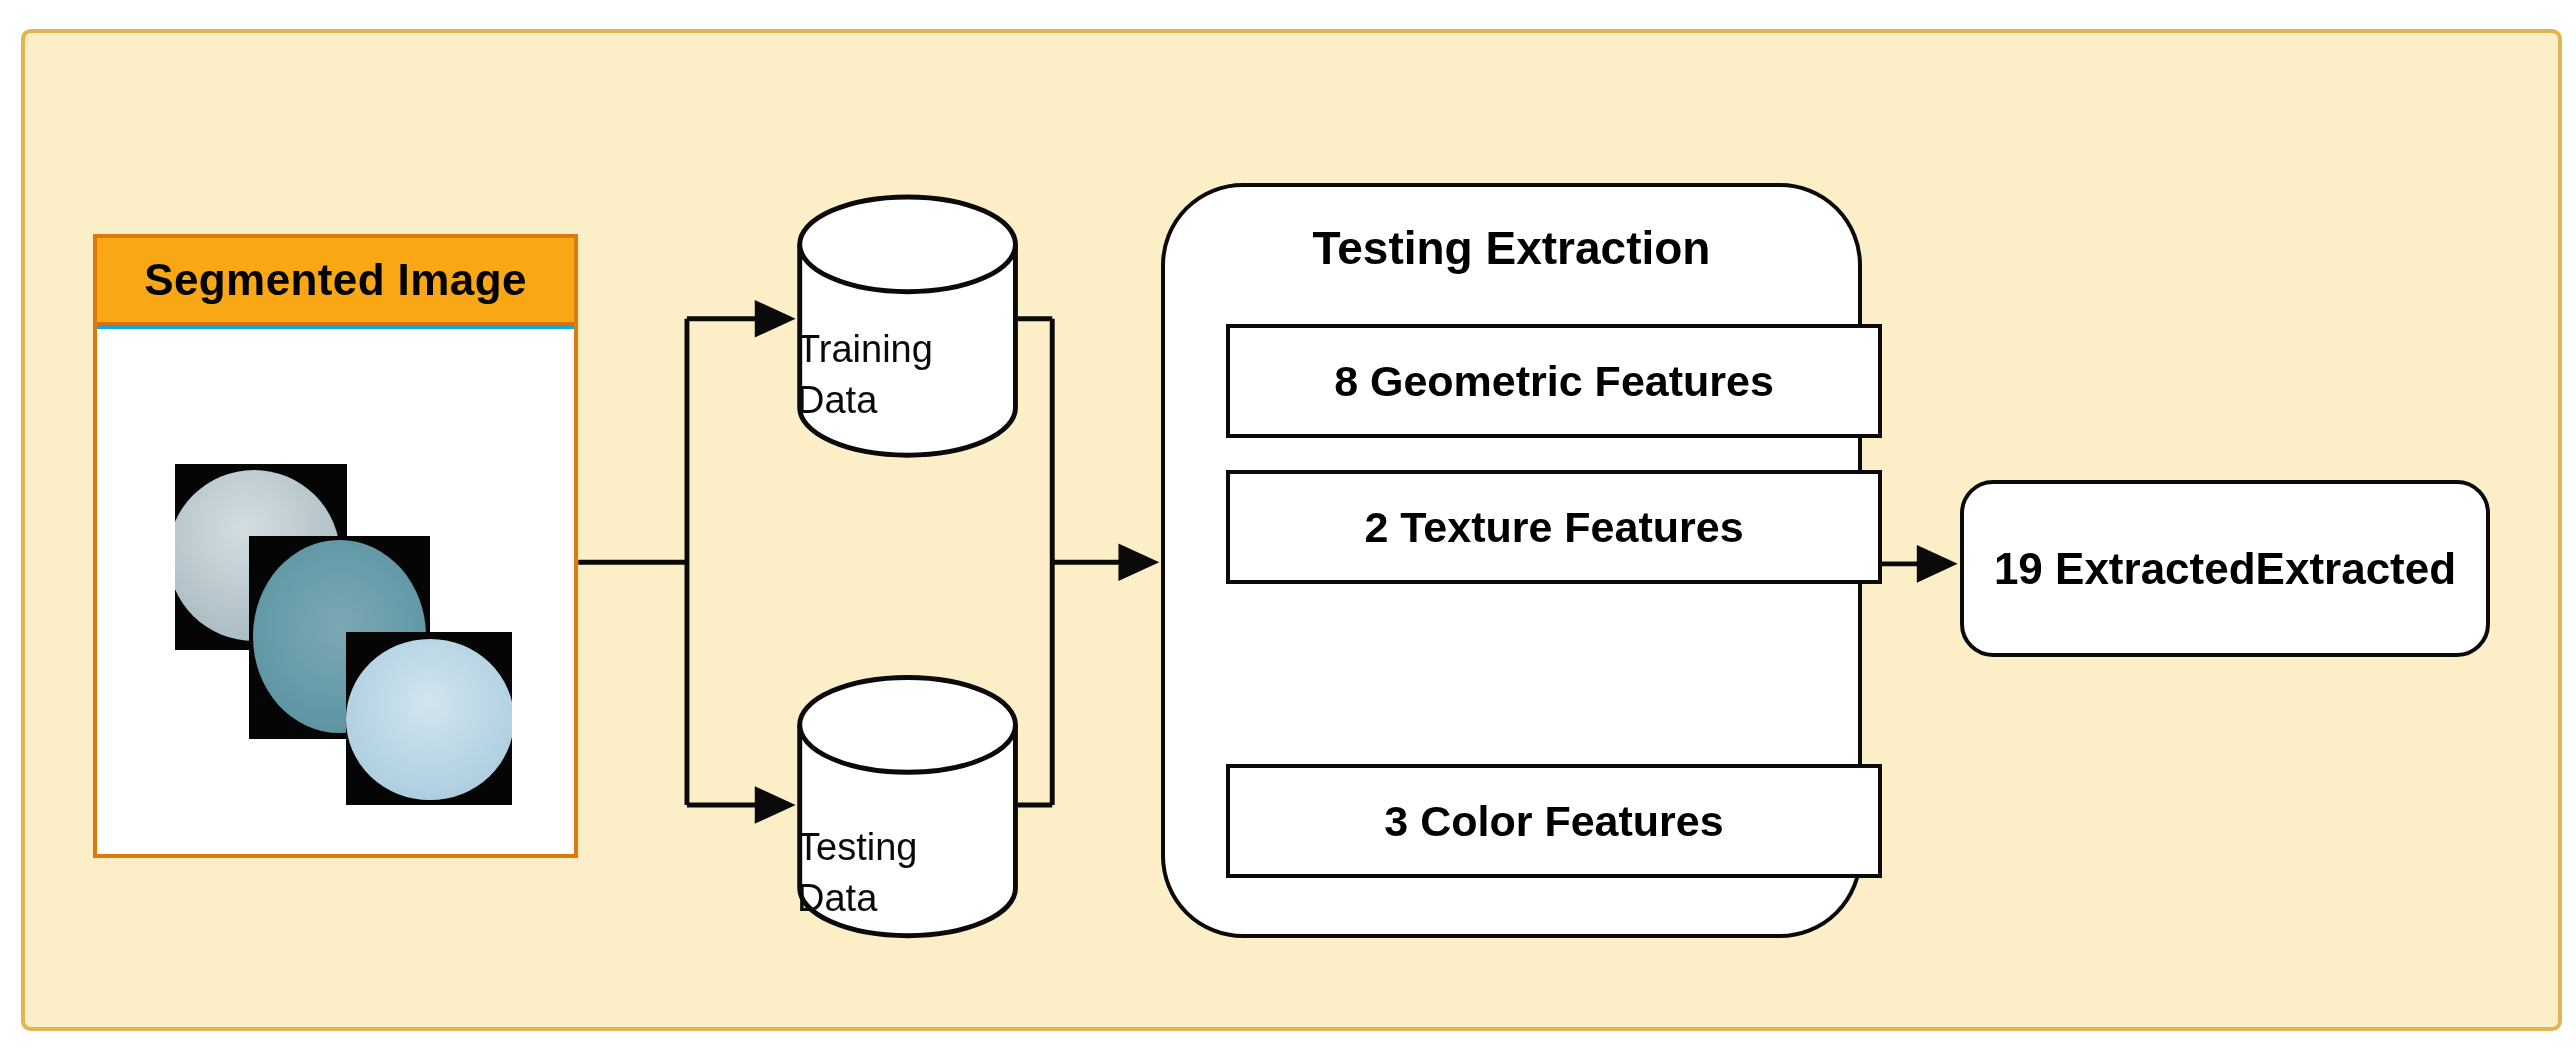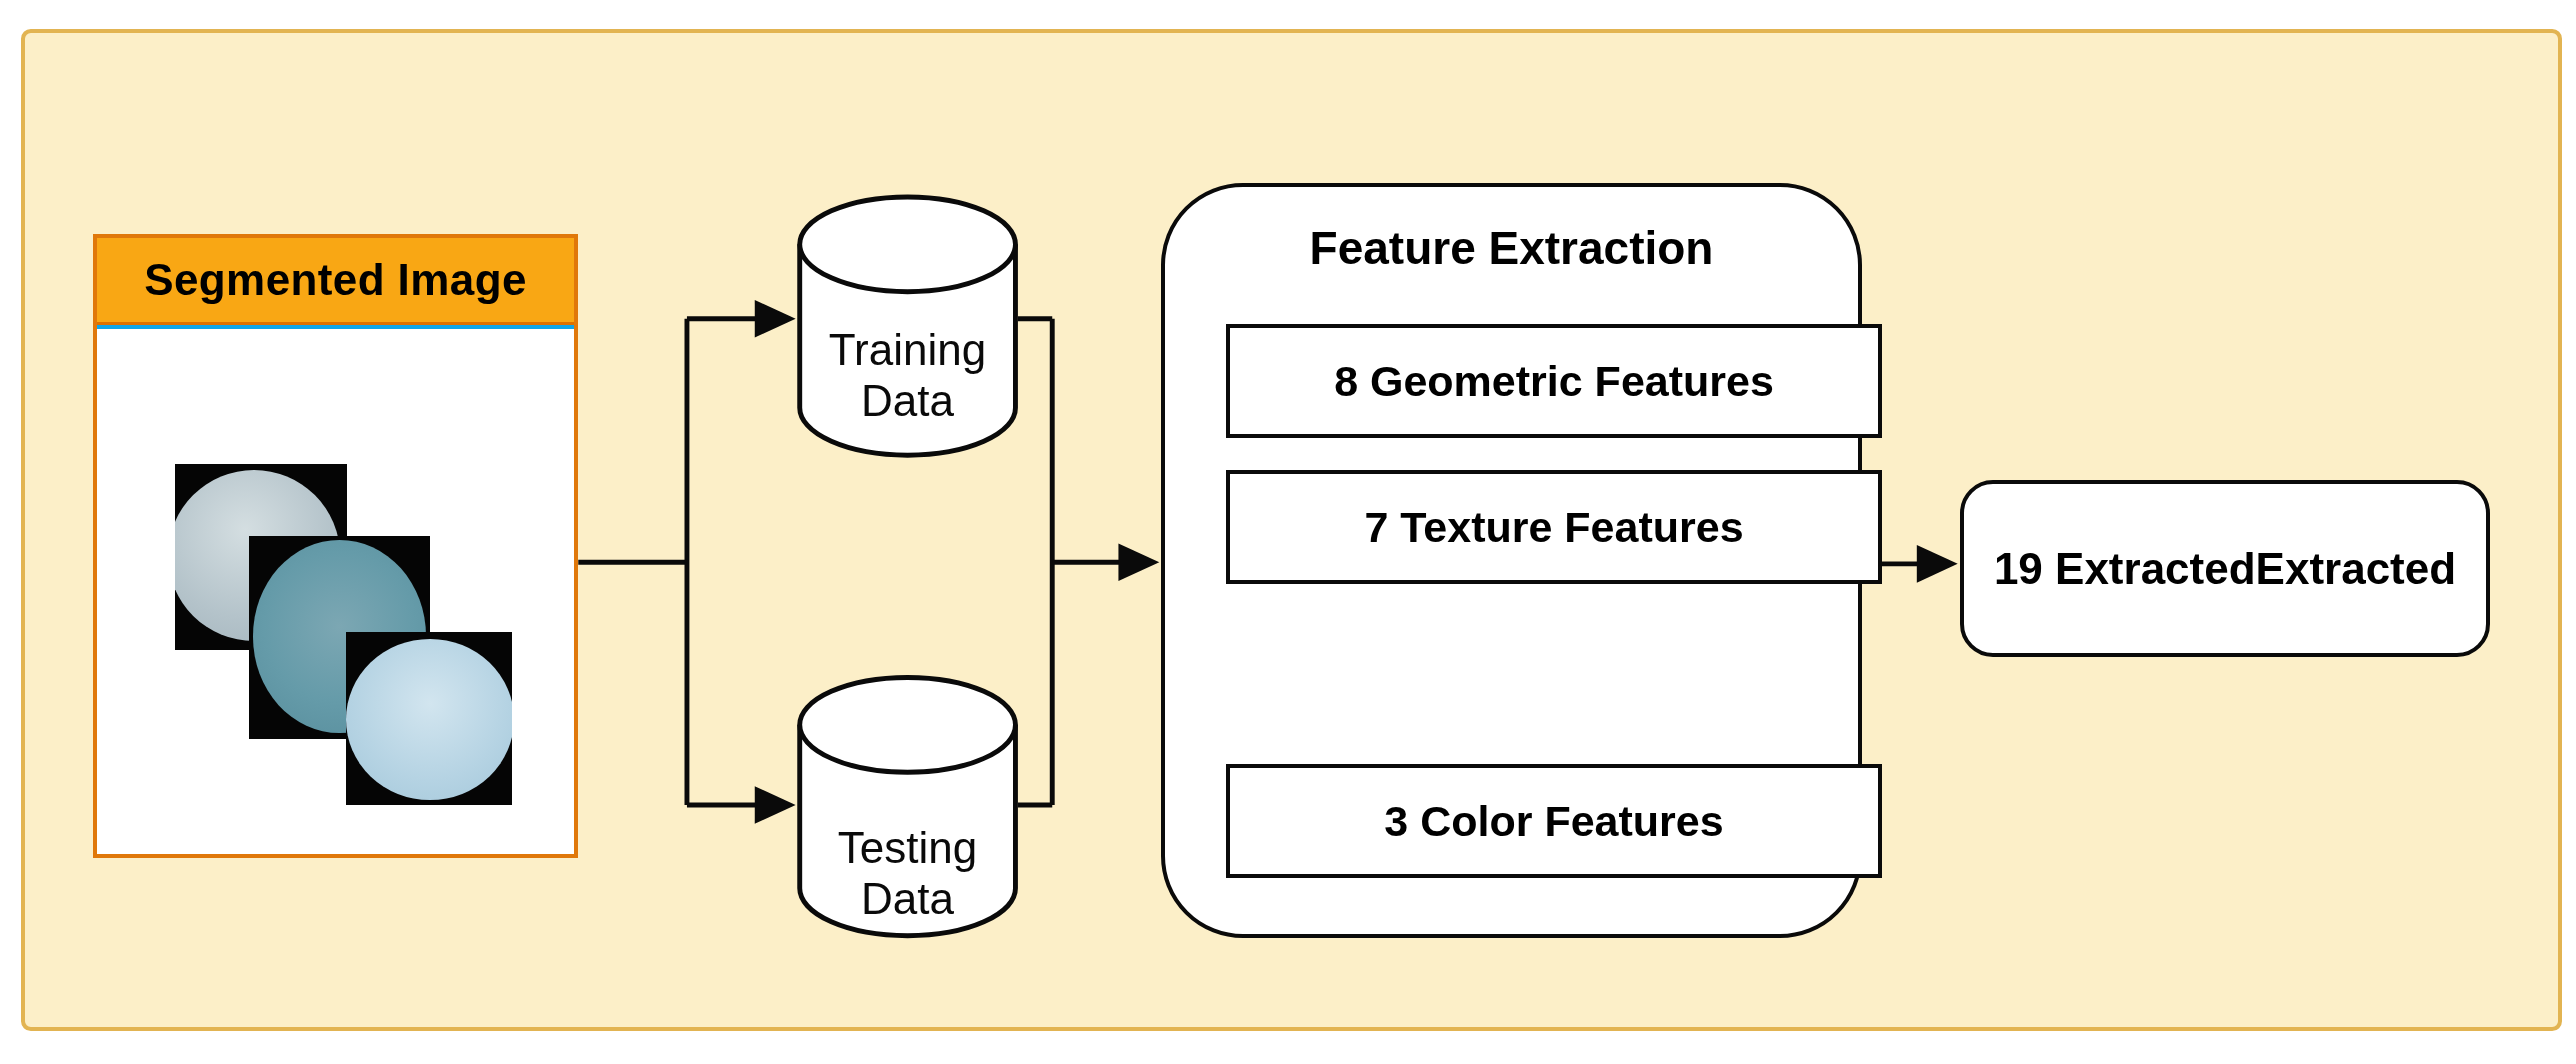--- a/index.html
+++ b/index.html
@@ -33,22 +33,22 @@
   .s1 .blob{left:-4%;top:3%;width:100%;height:92%;
     background:radial-gradient(circle at 45% 35%, #d4dee1 0%, #b4c3ca 60%, #a2b3bc 100%);}
   .s2 .blob{left:2%;top:2%;width:96%;height:95%;
     background:radial-gradient(circle at 50% 45%, #7ca7b3 0%, #659ba9 55%, #578d9c 100%);}
   .s3 .blob{left:0%;top:4%;width:101%;height:93%;
     background:radial-gradient(circle at 50% 40%, #d2e5ef 0%, #b5d3e3 60%, #a3c7da 100%);}
   
   .wires{position:absolute;left:0;top:0;width:2576px;height:1064px;pointer-events:none;}
   
   .db-label{
-    position:absolute;width:221px;text-align:center;
-    font-size:44px;line-height:51px;font-weight:400;color:#0a0a0a;
+    position:absolute;width:221px;text-align:left;
+    font-size:38px;line-height:51px;font-weight:400;color:#0a0a0a;
   }
   .db-label.training{left:797px;top:324px;}
   .db-label.testing{left:797px;top:791px;margin-top:31px;}
   
   .fe-box{
     position:absolute;left:1161px;top:183px;width:701px;height:755px;
     background:#ffffff;border:4.1px solid #0a0a0a;border-radius:82px;
     box-sizing:border-box;
   }
   .fe-title{
@@ -131,23 +131,23 @@
   <div class="db-label training">
     <div>Training</div>
     <div>Data</div>
   </div>
   <div class="db-label testing">
     <div>Testing</div>
     <div>Data</div>
   </div>
 
   <div class="fe-box">
-    <div class="fe-title">Feature Extraction</div>
+    <div class="fe-title">Testing Extraction</div>
     <div class="fe-item i0">8 Geometric Features</div>
-    <div class="fe-item i1">7 Texture Features</div>
+    <div class="fe-item i1">2 Texture Features</div>
     <div class="fe-item i3">3 Color Features</div>
   </div>
 
   <div class="result-box">
     <div>19 Extracted</div>
     <div>Extracted</div>
   </div>
 
 </div>
 

